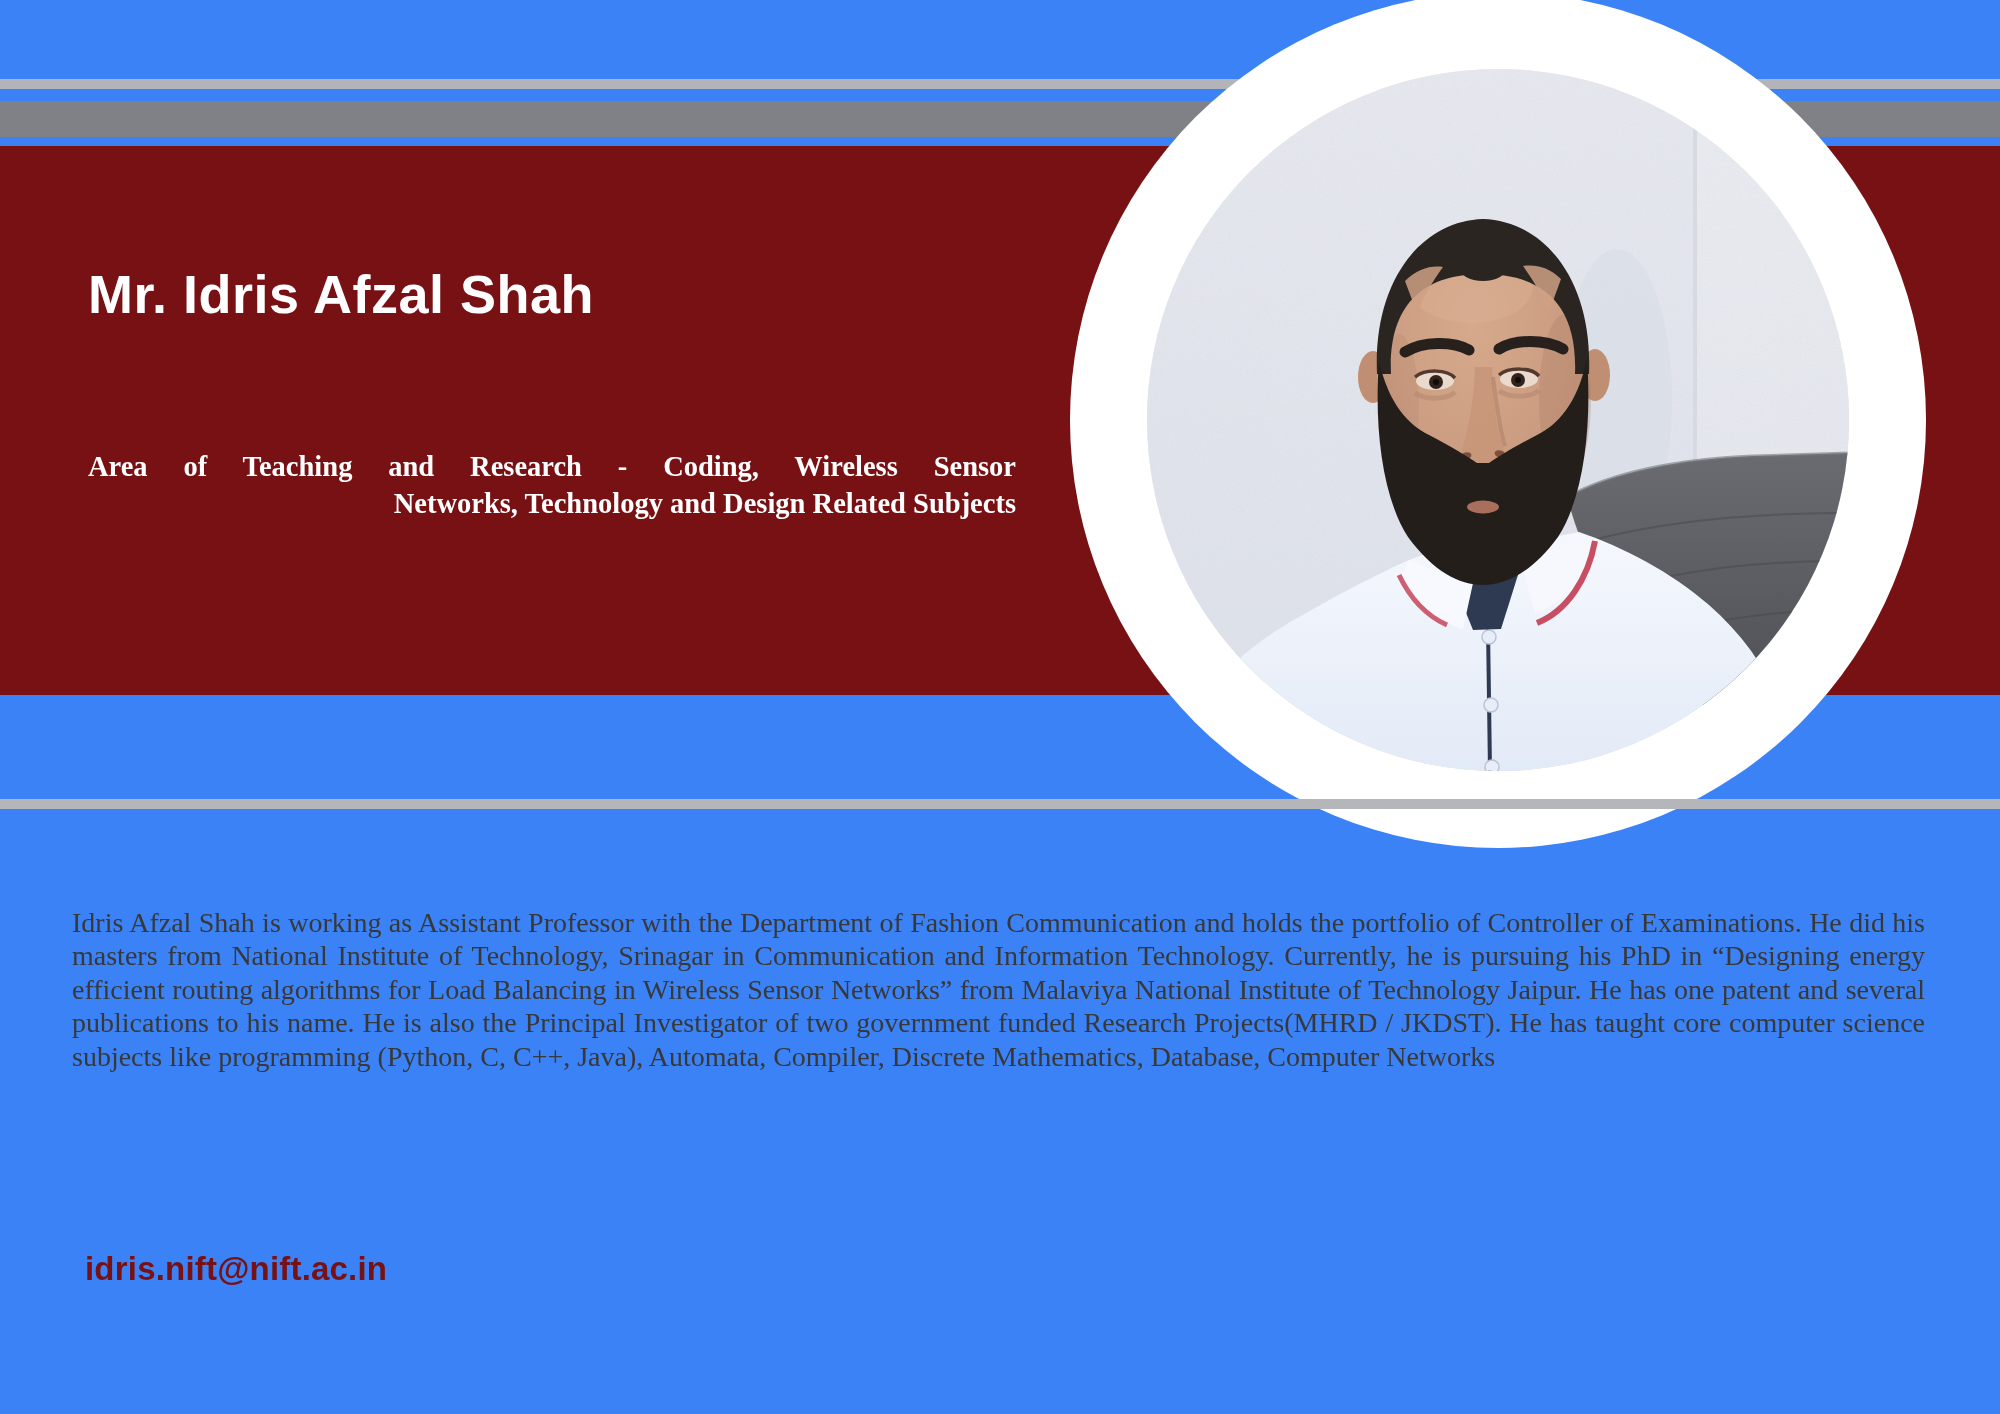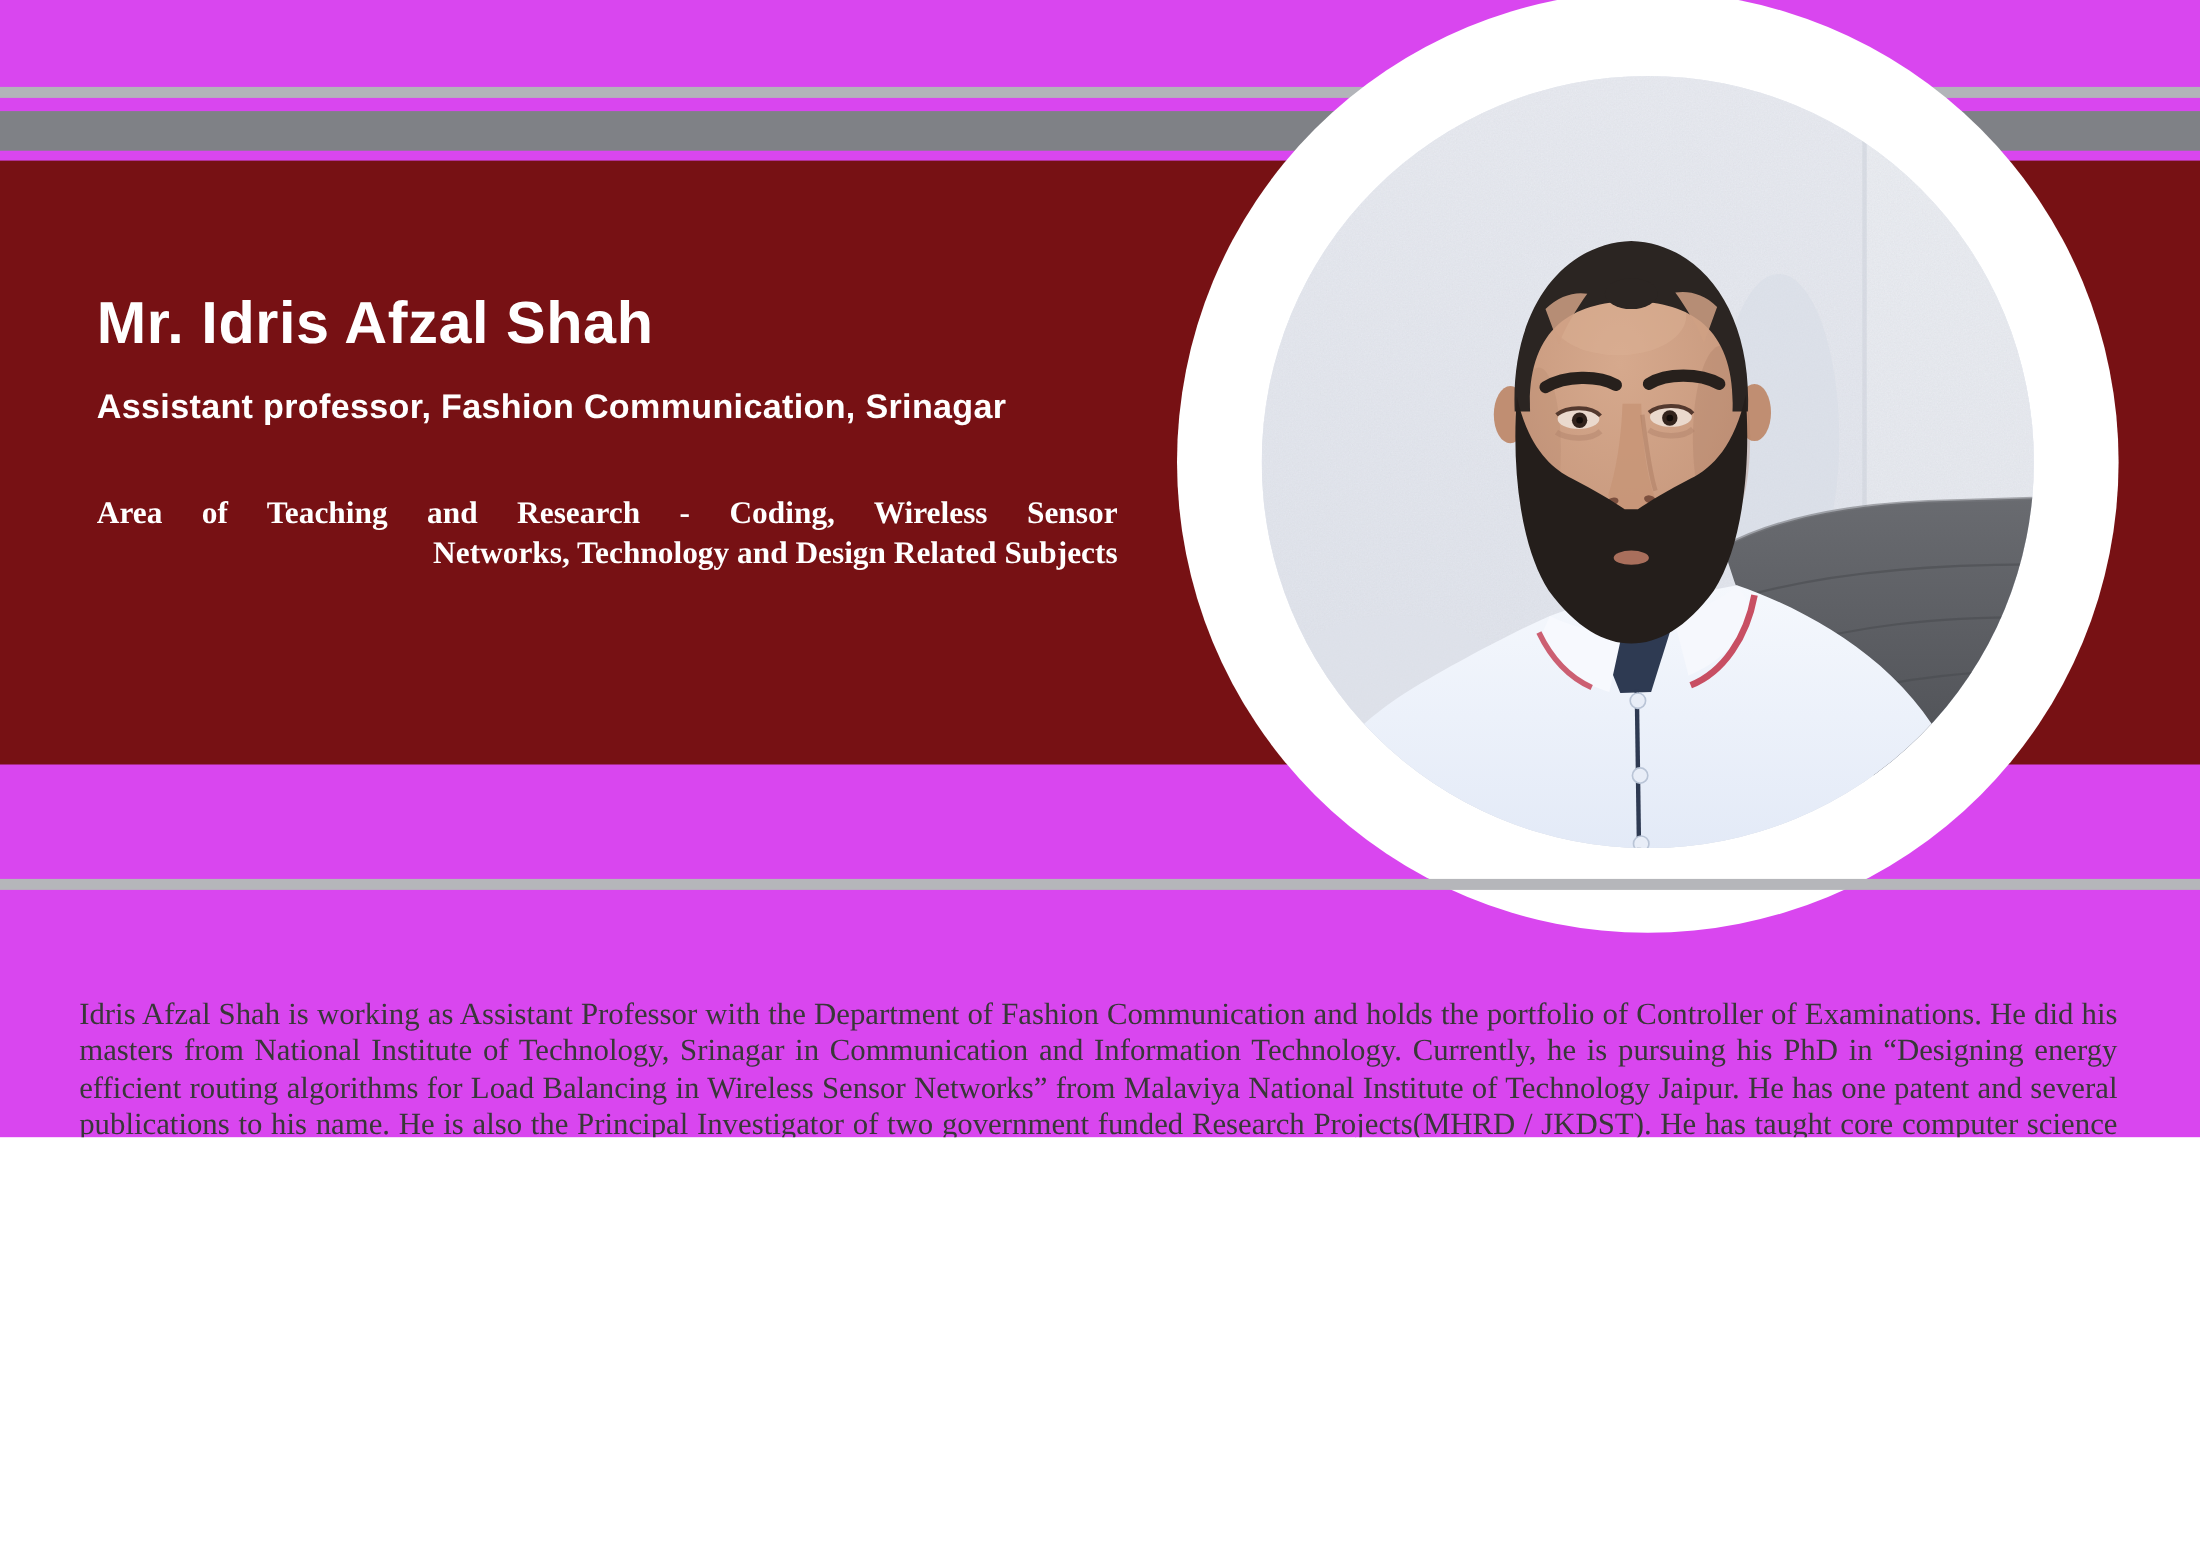--- a/index.html
+++ b/index.html
@@ -4,21 +4,21 @@
 <style>
   :root{
     --maroon:#771114;
     --stripe-light:#b2b4b9;
     --stripe-dark:#7f8186;
     --stripe-bottom:#b5b6ba;
     --body-text:#383838;
   }
   html,body{margin:0;padding:0;background:#ffffff;}
   .page{
-    position:relative;width:2000px;height:1034px;background:#d946ef;overflow:hidden;
+    position:relative;width:2000px;height:1414px;background:#3b82f6;overflow:hidden;
     font-family:"Liberation Sans","DejaVu Sans",sans-serif;
   }
   .stripe{position:absolute;left:0;width:2000px;}
   .stripe-top-light{top:79px;height:10px;background:var(--stripe-light);z-index:1;}
   .stripe-top-dark{top:101px;height:36px;background:var(--stripe-dark);z-index:1;}
   .banner{
     position:absolute;left:0;top:146px;width:2000px;height:549px;
     background:var(--maroon);z-index:1;
   }
   .portrait-ring{
@@ -150,21 +150,20 @@
       <path d="M 346 308 C 350 340 353 362 358 377" stroke="#ab7c62" stroke-width="4" fill="none" opacity="0.5"></path>
       <ellipse cx="319" cy="387" rx="5.5" ry="3.5" fill="#7c503f" transform="rotate(-15 319 387)"></ellipse>
       <ellipse cx="353" cy="385" rx="5.5" ry="3.5" fill="#7c503f" transform="rotate(15 353 385)"></ellipse>
 
       <path d="M 232 292 C 242 336 262 356 282 366 C 303 377 320 387 330 394 L 342 394 C 352 387 369 377 390 366 C 410 356 430 336 440 290 C 445 356 437 428 411 468 C 386 502 360 516 336 516 C 312 516 286 502 261 468 C 235 428 227 356 232 292 Z" fill="#241e1b"></path>
       <ellipse cx="336" cy="438" rx="16" ry="6.5" fill="#a96f5c"></ellipse>
     </svg>
   </div>
 
   <div class="banner-text profile-name">Mr. Idris Afzal Shah</div>
-  <div class="banner-text profile-title">Assistant professor, Fashion Communication, Srinagar</div>
   <div class="banner-text profile-area">
     <div class="area-l1">Area of Teaching and Research - Coding, Wireless Sensor</div>
     <div class="area-l2">Networks, Technology and Design Related Subjects</div>
   </div>
 
   <div class="bio">Idris Afzal Shah is working as Assistant Professor with the Department of Fashion Communication and holds the portfolio of Controller of Examinations. He did his masters from National Institute of Technology, Srinagar in Communication and Information Technology. Currently, he is pursuing his PhD in “Designing energy efficient routing algorithms for Load Balancing in Wireless Sensor Networks” from Malaviya National Institute of Technology Jaipur. He has one patent and several publications to his name. He is also the Principal Investigator of two government funded Research Projects(MHRD / JKDST). He has taught core computer science subjects like programming (Python, C, C++, Java), Automata, Compiler, Discrete Mathematics, Database, Computer Networks</div>
 
   <a class="email" href="#">idris.nift@nift.ac.in</a>
 
 </div>

